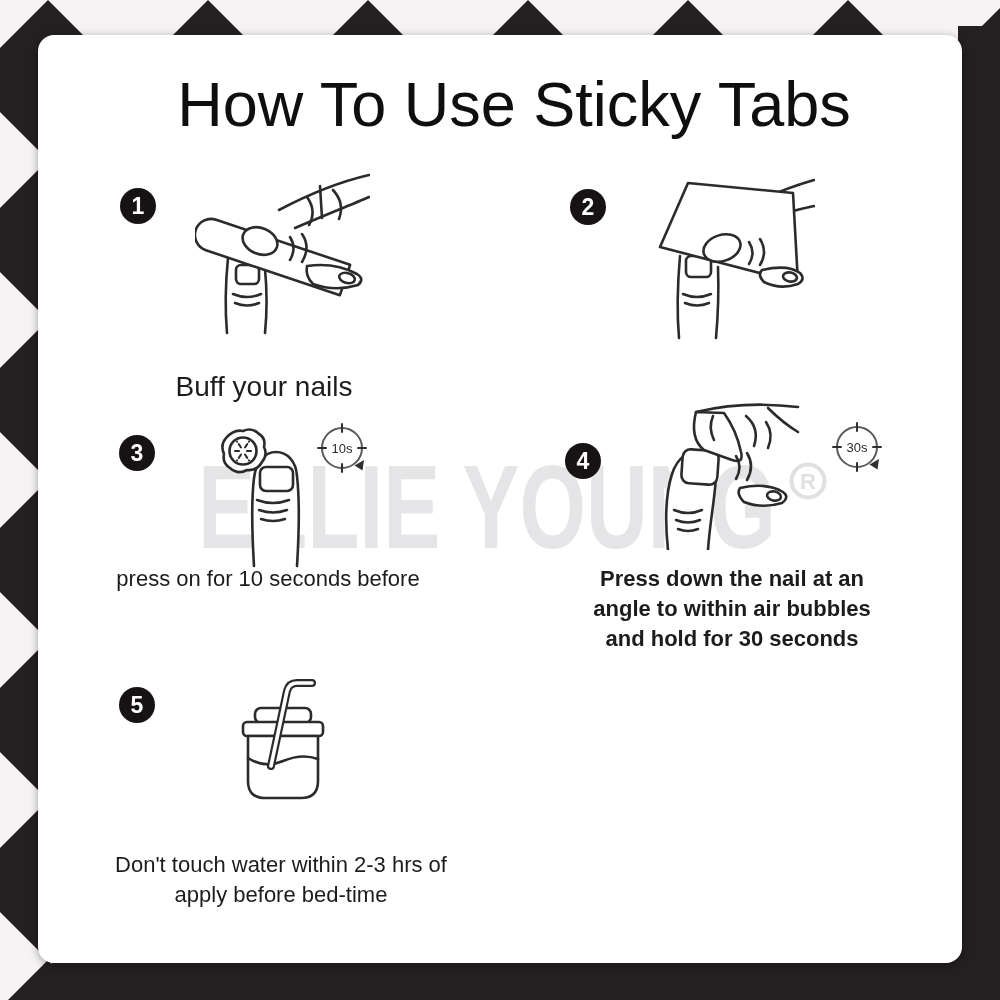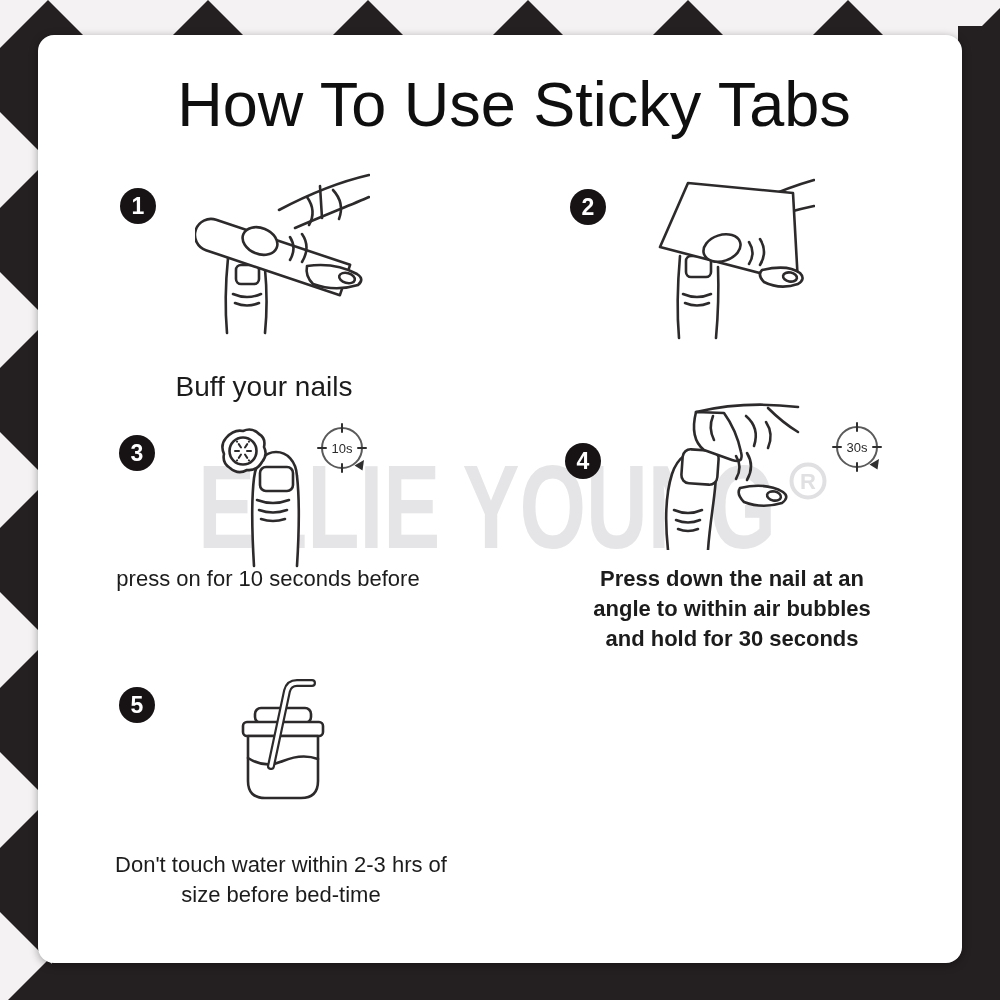--- a/index.html
+++ b/index.html
@@ -213,17 +213,17 @@
     </div>
 
     <div class="cap cap-sm c4">
       <div>Press down the nail at an</div>
       <div>angle to within air bubbles</div>
       <div>and hold for 30 seconds</div>
     </div>
 
     <div class="cap cap-sm c5">
       <div>Don't touch water within 2-3 hrs of</div>
-      <div>size before bed-time</div>
+      <div>apply before bed-time</div>
     </div>
 
   </div>
 </div>
 
 </body></html>

